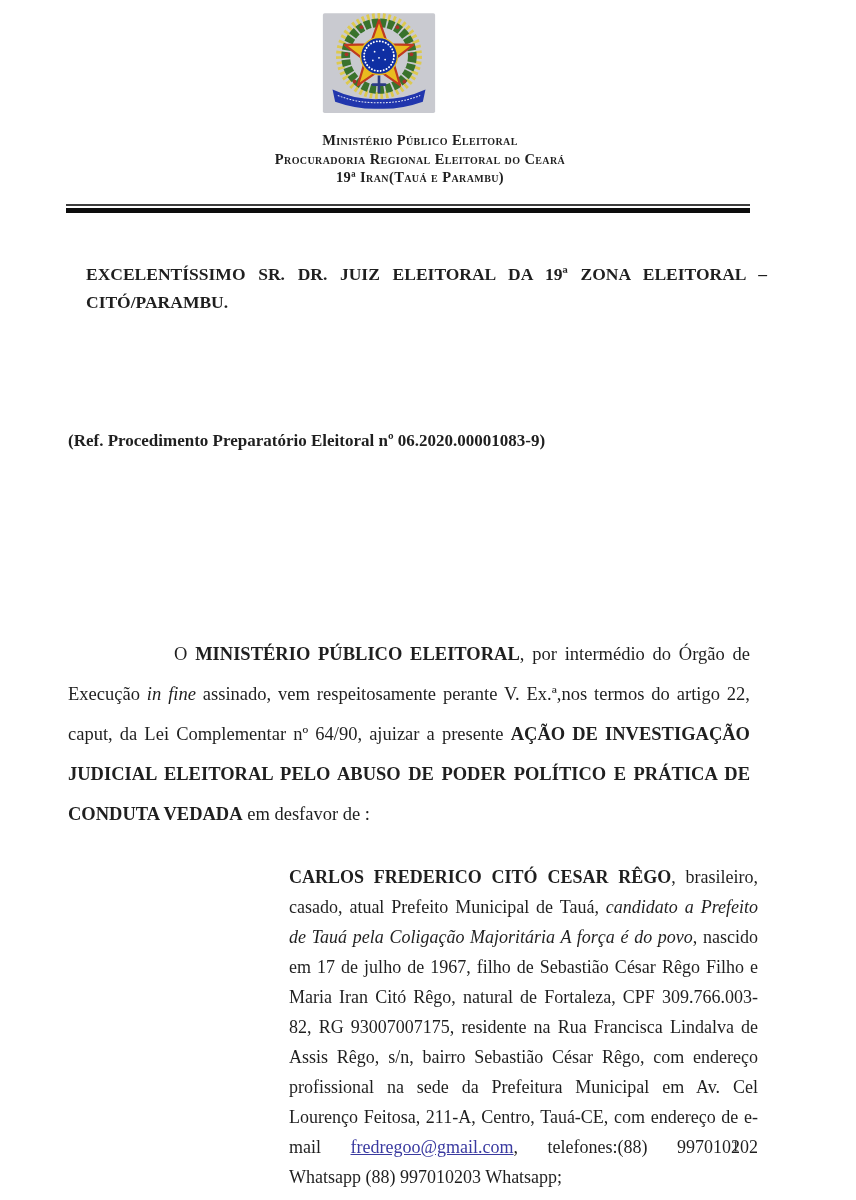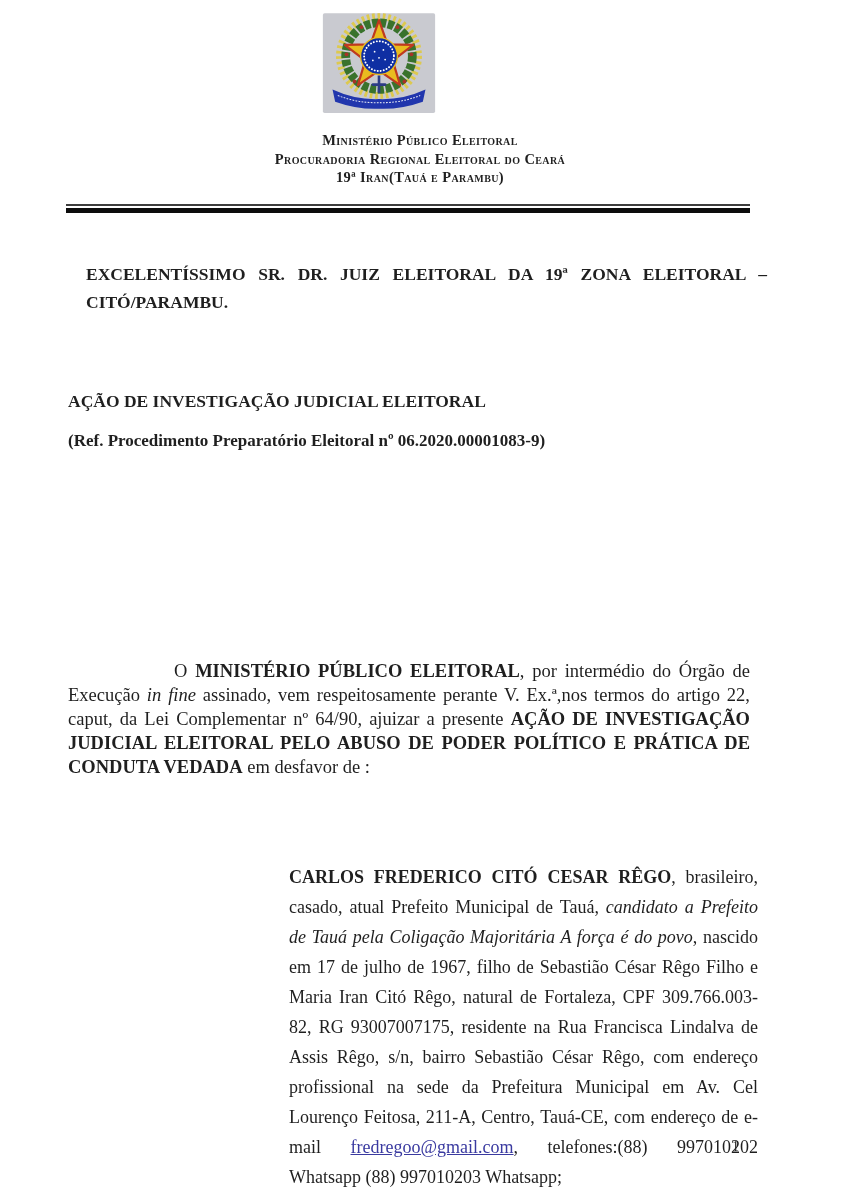--- a/index.html
+++ b/index.html
@@ -51,22 +51,22 @@
     position:absolute;left:68px;top:391px;
     font-weight:bold;font-size:17.5px;
   }
   .subject-ref{
     position:absolute;left:68px;top:431px;
     font-weight:bold;font-size:17px;
   }
 
   
   .intro{
-    position:absolute;left:68px;top:640px;width:682px;
-    font-size:18.5px;line-height:24px;
+    position:absolute;left:68px;top:615px;width:682px;
+    font-size:18.5px;line-height:40px;
     text-align:justify;
     text-indent:106px;
   }
   .defendant{
     position:absolute;left:281px;top:844px;width:469px;
     font-size:18px;line-height:30px;
     text-align:justify;
     margin-left:8px;
   }
   .seg.bold{font-weight:bold;}
@@ -122,21 +122,20 @@
     <div>19ª Iran(Tauá e Parambu)</div>
   </div>
   <div class="rule-thin"></div>
   <div class="rule-thick"></div>
 
   <div class="addressee">
     <div class="line-justify">EXCELENTÍSSIMO SR. DR. JUIZ ELEITORAL DA 19ª ZONA ELEITORAL –</div>
     <div>CITÓ/PARAMBU.</div>
   </div>
 
-  <div class="subject-title">AÇÃO DE INVESTIGAÇÃO JUDICIAL ELEITORAL</div>
   <div class="subject-ref">(Ref. Procedimento Preparatório Eleitoral nº 06.2020.00001083-9)</div>
 
   <p class="intro"><span class="seg normal">O </span><span class="seg bold">MINISTÉRIO PÚBLICO ELEITORAL</span><span class="seg normal">, por intermédio do Órgão de Execução </span><span class="seg italic">in fine</span><span class="seg normal"> assinado, vem respeitosamente perante V. Ex.ª,nos termos do artigo 22, caput, da Lei Complementar nº 64/90, ajuizar a presente </span><span class="seg bold">AÇÃO DE INVESTIGAÇÃO JUDICIAL ELEITORAL PELO ABUSO DE PODER POLÍTICO E PRÁTICA DE CONDUTA VEDADA</span><span class="seg normal"> em desfavor de :</span></p>
   <p class="defendant"><span class="seg bold">CARLOS FREDERICO CITÓ CESAR RÊGO</span><span class="seg normal">, brasileiro, casado, atual Prefeito Municipal de Tauá, </span><span class="seg italic">candidato a Prefeito de Tauá pela Coligação Majoritária A força é do povo</span><span class="seg normal">, nascido em 17 de julho de 1967, filho de Sebastião César Rêgo Filho e Maria Iran Citó Rêgo, natural de Fortaleza, CPF 309.766.003-82, RG 93007007175, residente na Rua Francisca Lindalva de Assis Rêgo, s/n, bairro Sebastião César Rêgo, com endereço profissional na sede da Prefeitura Municipal em Av. Cel Lourenço Feitosa, 211-A, Centro, Tauá-CE, com endereço de e-mail </span><span class="seg link">fredregoo@gmail.com</span><span class="seg normal">, telefones:(88) 997010202 Whatsapp (88) 997010203 Whatsapp;</span></p>
 
   <div class="page-number">1</div>
 
 </div>
 
 </body></html>

